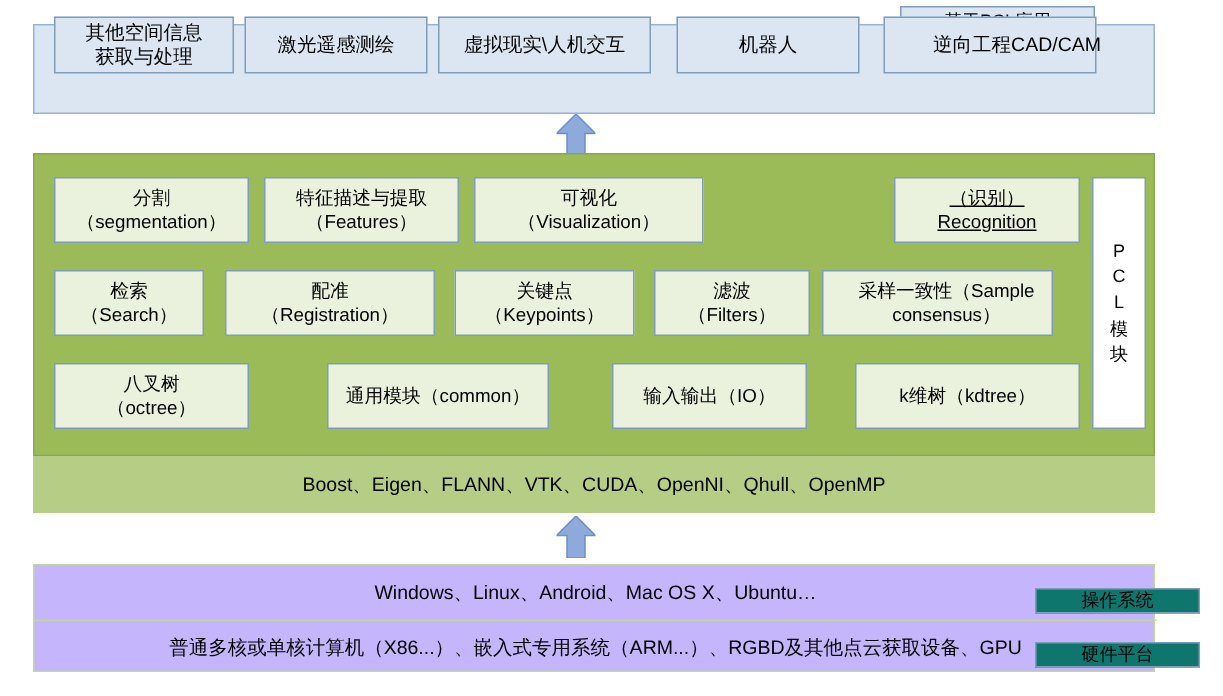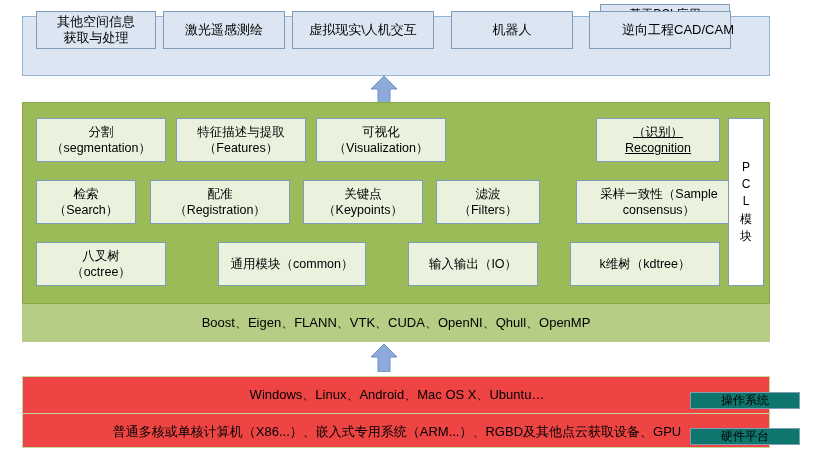--- a/index.html
+++ b/index.html
@@ -122,21 +122,21 @@
     font-size: 13px;
   }
 
   
   .plat-layer {
     position: absolute;
     left: 22px;
     top: 376px;
     width: 748px;
     height: 72px;
-    background: #ef4444;
+    background: #c4b5fd;
     border: 1px solid #c3d69b;
     box-sizing: border-box;
     padding-left: 37px;
   }
   .plat-row {
     position: absolute;
     left: 0;
     width: 748px;
     height: 36px;
     display: flex;
@@ -210,21 +210,21 @@
   <div class="pcl-layer"></div>
 
   <div class="mod-cell" style="left:36px; top:118px; width:130px;">
     <span>分割</span>
     <span>（segmentation）</span>
   </div>
   <div class="mod-cell" style="left:176px; top:118px; width:130px;">
     <span>特征描述与提取</span>
     <span>（Features）</span>
   </div>
-  <div class="mod-cell" style="left:316px; top:118px; width:130px;">
+  <div class="mod-cell" style="left:316px; top:118px; width:153px;">
     <span>可视化</span>
     <span>（Visualization）</span>
   </div>
   <div class="mod-cell" style="left:596px; top:118px; width:124px;text-decoration:underline;">
     <span>（识别）</span>
     <span>Recognition</span>
   </div>
 
   <div class="mod-cell" style="left:36px; top:180px; width:100px;">
     <span>检索</span>
@@ -235,21 +235,21 @@
     <span>（Registration）</span>
   </div>
   <div class="mod-cell" style="left:303px; top:180px; width:120px;">
     <span>关键点</span>
     <span>（Keypoints）</span>
   </div>
   <div class="mod-cell" style="left:436px; top:180px; width:104px;">
     <span>滤波</span>
     <span>（Filters）</span>
   </div>
-  <div class="mod-cell" style="left:576px; top:180px; width:154px;padding-left:12px;">
+  <div class="mod-cell" style="left:548px; top:180px; width:154px;padding-left:12px;">
     <span>采样一致性（Sample</span>
     <span>consensus）</span>
   </div>
 
   <div class="mod-cell" style="left:36px; top:242px; width:130px;">
     <span>八叉树</span>
     <span>（octree）</span>
   </div>
   <div class="mod-cell" style="left:218px; top:242px; width:148px;">
     <span>通用模块（common）</span>

